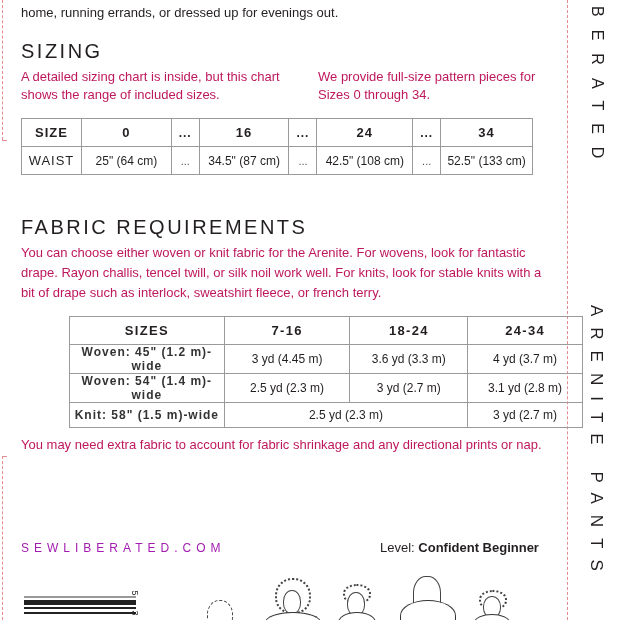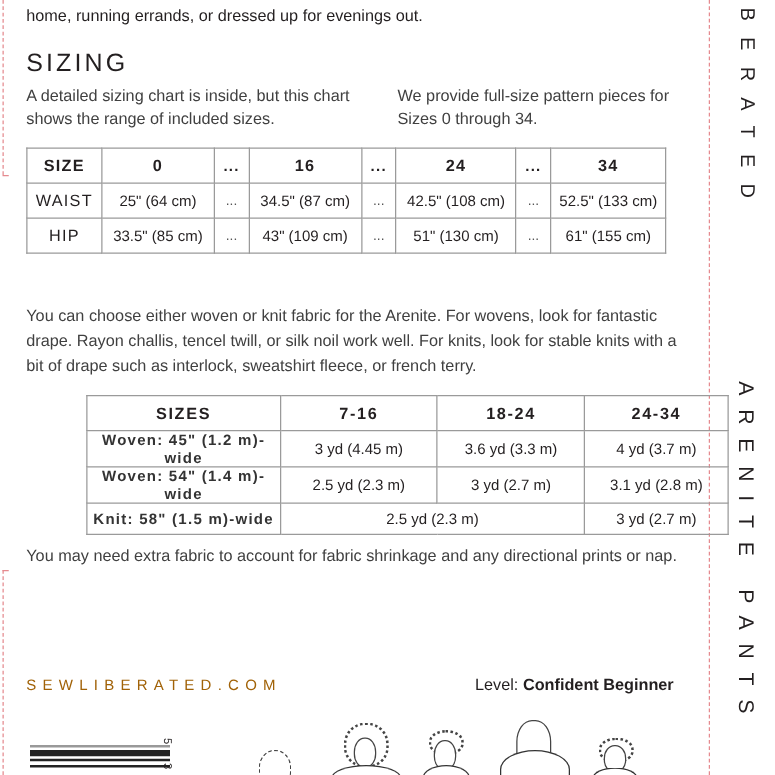--- a/index.html
+++ b/index.html
@@ -14,21 +14,21 @@
 
   .side-title { position:absolute; left:582px; width:24px; text-align:center; font-size:16px; letter-spacing:0; color:#231f20;
                writing-mode:vertical-rl; text-orientation:sideways; }
   .side-brand { top:-6px; height:190px; letter-spacing:13px; }
   .side-product { top:298px; height:290px; letter-spacing:11px; font-size:17px; }
 
   .intro { position:absolute; left:21px; top:5px; font-size:13px; line-height:16px; }
   .h2 { position:absolute; left:21px; font-size:20px; letter-spacing:2.5px; font-weight:normal; margin:0; }
   .h2-sizing { top:40px; }
   .h2-fabric { top:216px; }
-  .para { position:absolute; font-size:13px; line-height:18px; color:#404040; }
+  .para { position:absolute; font-size:13px; line-height:18px; color:#be185d; }
   .sizing-left { left:21px; top:68px; width:270px; }
   .sizing-right { left:318px; top:68px; width:240px; }
 
   table { border-collapse:collapse; position:absolute; }
   td, th { border:1px solid #9a9a9a; text-align:center; padding:0; }
   .size-table { left:21px; top:118px; width:512px; }
   .size-table th { height:27px; font-size:13px; font-weight:bold; letter-spacing:1px;text-align:center; }
   .size-table td { height:27px; font-size:12px; }
   .size-table td.rowhead { font-size:13px; letter-spacing:1px; }
   .size-table .dots { color:#555; font-size:11px; }
@@ -36,21 +36,21 @@
 
   .fabric-intro { left:21px; top:243px; width:530px; line-height:20px; }
   .fabric-table { left:21px; top:316px; width:514px;margin-left:48px; }
   .fabric-table th { height:27px; font-size:13px; font-weight:bold; letter-spacing:1.3px; }
   .fabric-table td { height:24px; font-size:12px; }
   .fabric-table td.rowhead { font-size:12px; letter-spacing:1px; font-weight:bold; color:#333; }
 
   .note1 { left:21px; top:436px; width:540px; }
   .note2 { left:21px; top:462px; width:530px; line-height:19px; }
 
-  .url { position:absolute; left:21px; top:541px; font-size:12px; letter-spacing:5px; color:#a16207; }
+  .url { position:absolute; left:21px; top:541px; font-size:12px; letter-spacing:5px; color:#a21caf; }
   .level { position:absolute; left:380px; top:540px; font-size:13px; }
   .level b { font-weight:bold; }
 
   .ruler { position:absolute; left:24px; top:596px; width:112px; }
   .ruler .line { height:2px; background:#222; margin-bottom:2px; }
   .ruler .thick { height:5px; }
   .ruler-label { position:absolute; font-size:9px; transform:rotate(90deg); left:132px; }
 
   .figure { position:absolute; border:1px solid #333; border-bottom:none; border-radius:50% 50% 0 0; background:#fff; }
   .head { position:absolute; border:1px solid #444; border-radius:48% 48% 45% 45%; background:#fff; }
@@ -99,33 +99,24 @@
     <tr>
       <td class="rowhead">WAIST</td>
       <td>25" (64 cm)</td>
       <td class="dots">...</td>
       <td>34.5" (87 cm)</td>
       <td class="dots">...</td>
       <td>42.5" (108 cm)</td>
       <td class="dots">...</td>
       <td>52.5" (133 cm)</td>
     </tr>
-    <tr>
-      <td class="rowhead">HIP</td>
-      <td>33.5" (85 cm)</td>
-      <td class="dots">...</td>
-      <td>43" (109 cm)</td>
-      <td class="dots">...</td>
-      <td>51" (130 cm)</td>
-      <td class="dots">...</td>
-      <td>61" (155 cm)</td>
-    </tr>
   </tbody>
     </table>
 
+  <h2 class="h2 h2-fabric">FABRIC REQUIREMENTS</h2>
   <div class="para fabric-intro">You can choose either woven or knit fabric for the Arenite. For wovens, look for fantastic drape. Rayon challis, tencel twill, or silk noil work well. For knits, look for stable knits with a bit of drape such as interlock, sweatshirt fleece, or french terry.</div>
 
   <table class="fabric-table">
     <colgroup>
       <col style="width:155px">
         <col style="width:126px">
         <col style="width:118px">
         <col style="width:115px">
     </colgroup>
     <tbody>

